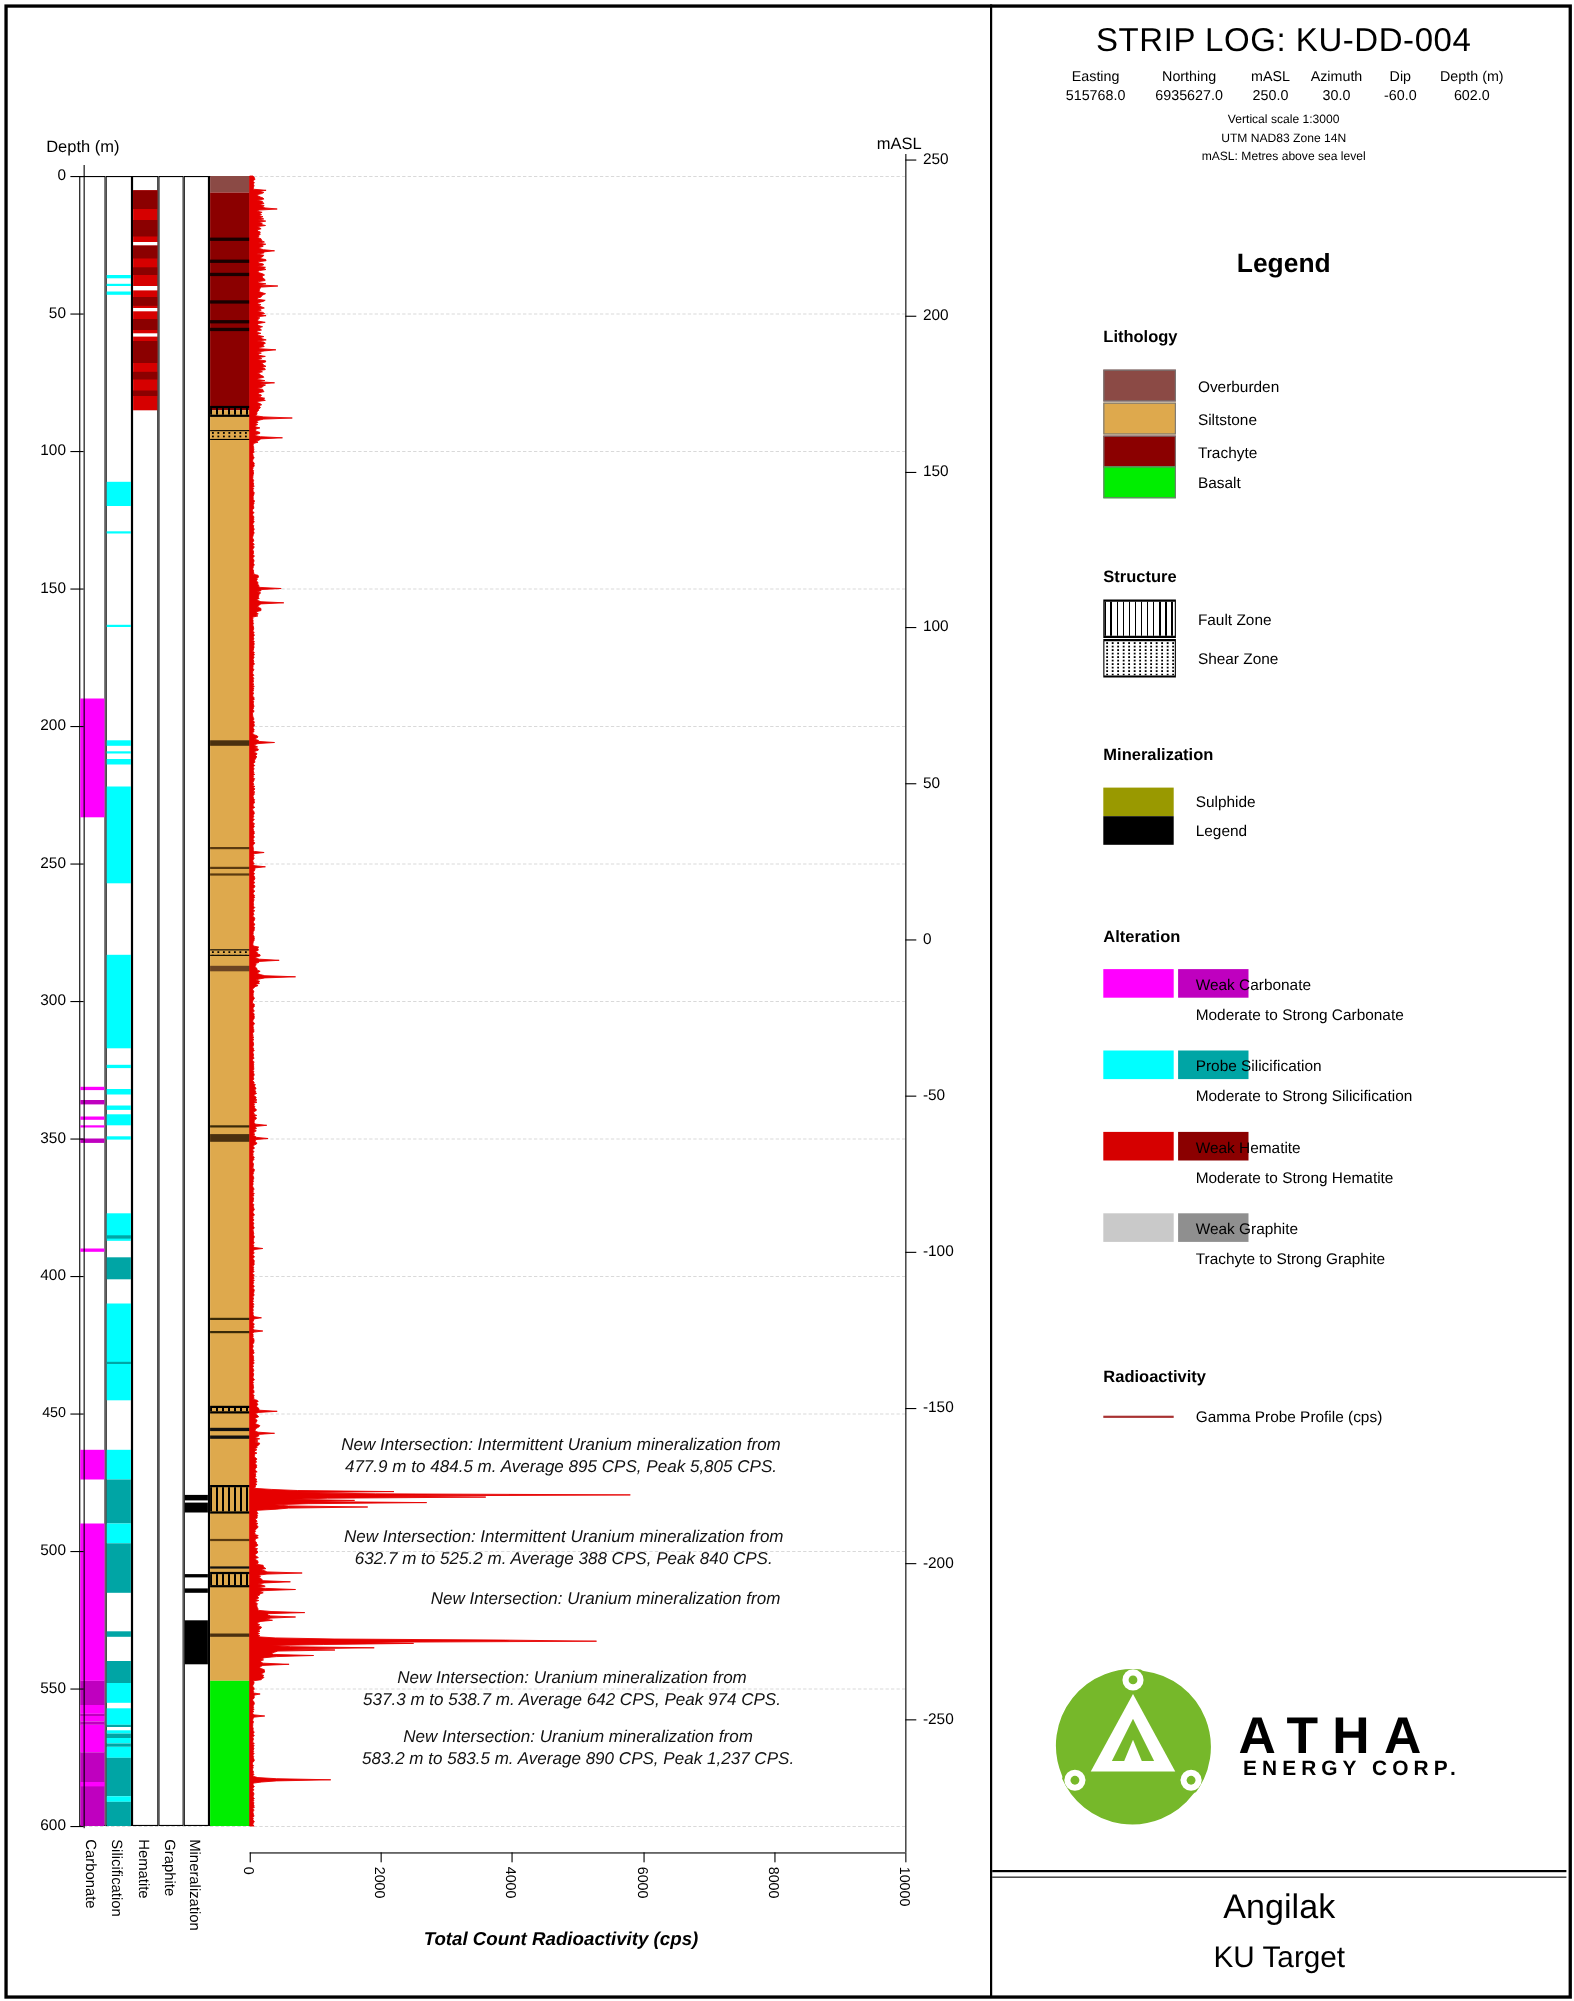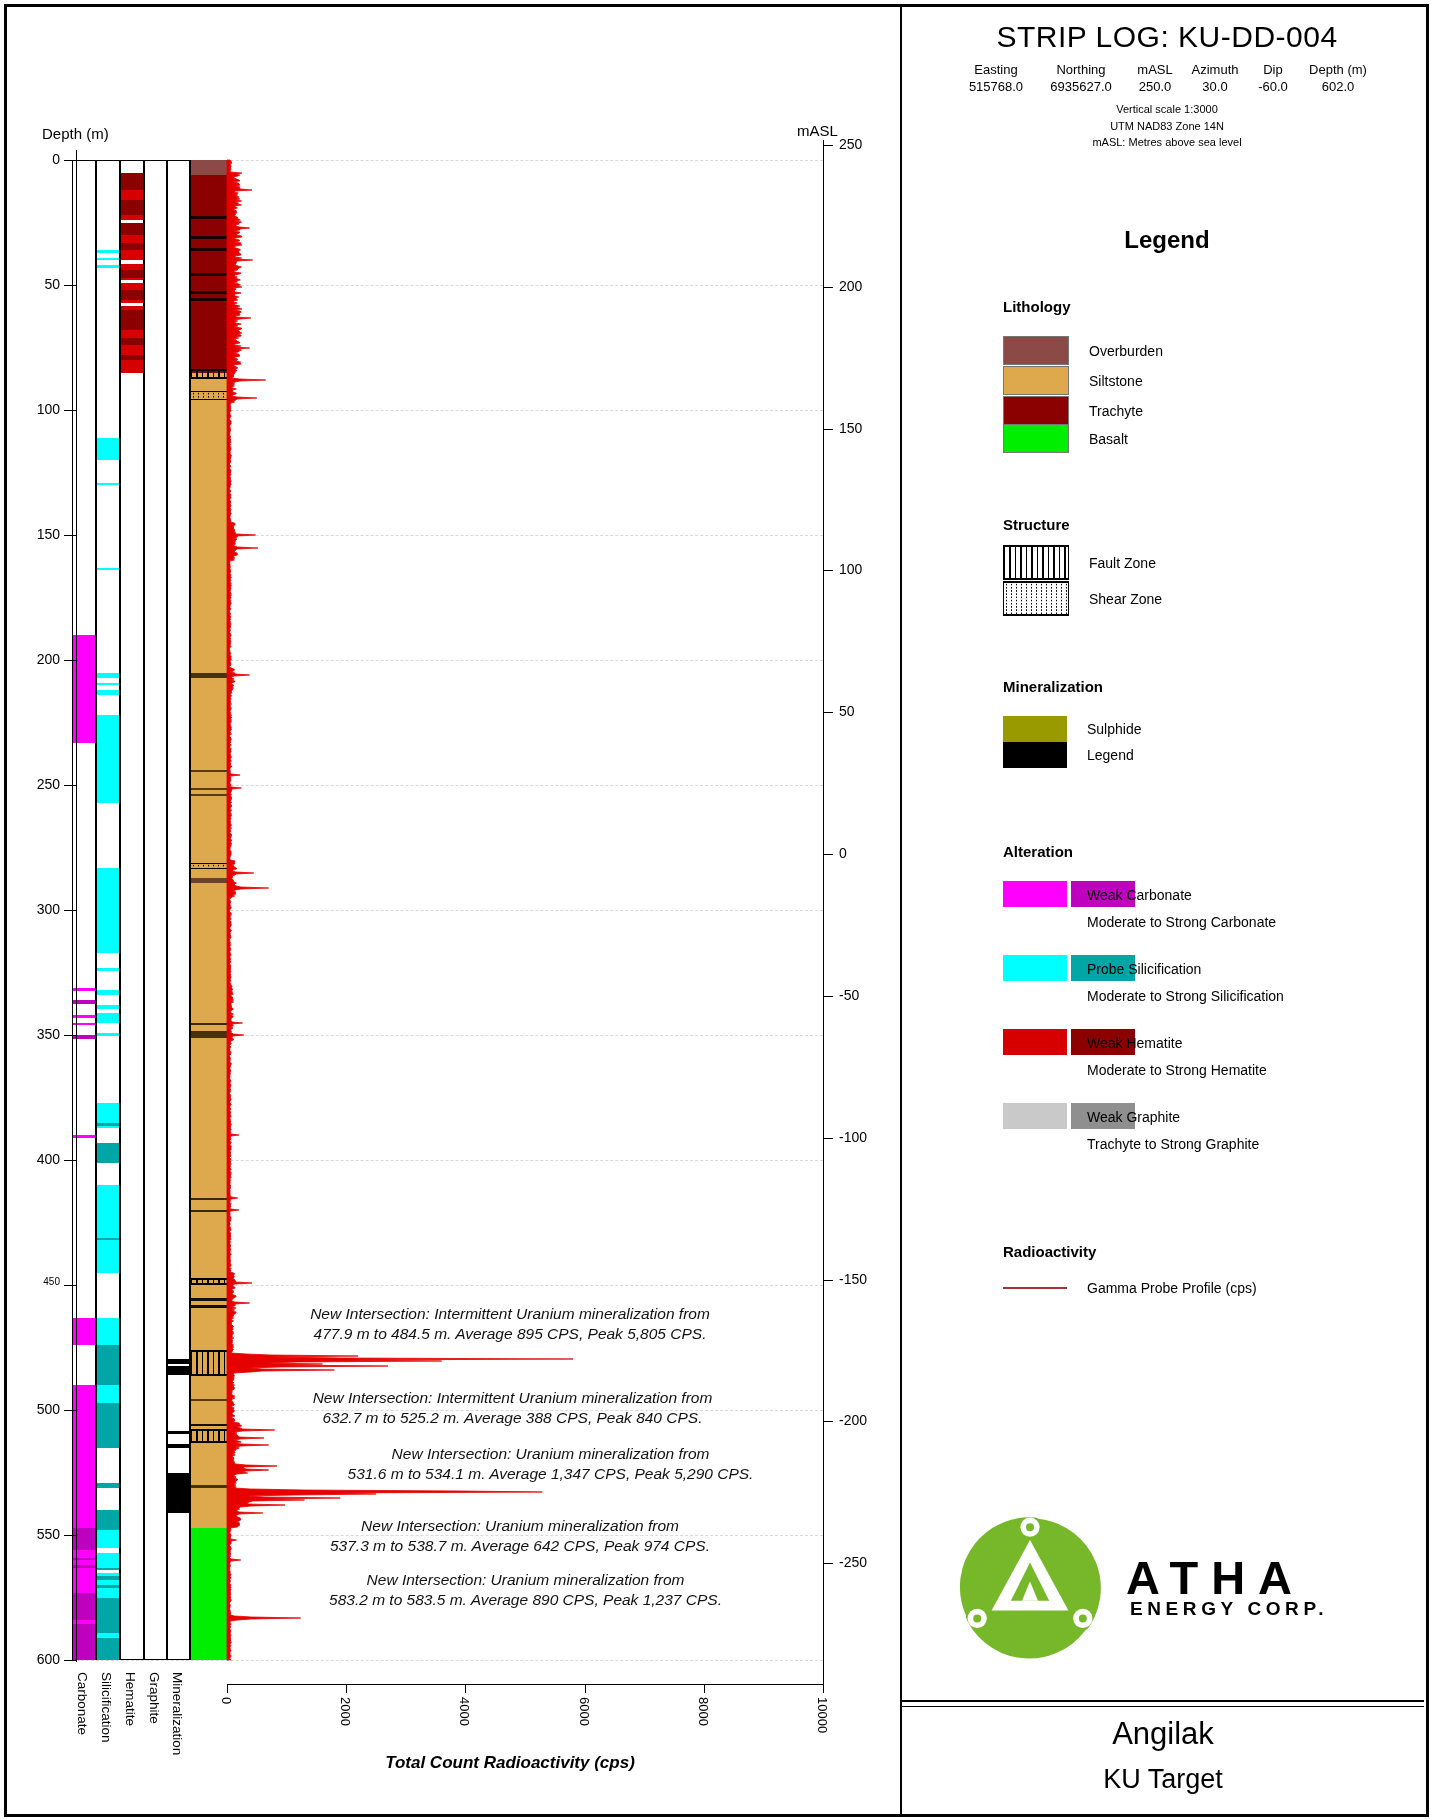--- a/index.html
+++ b/index.html
@@ -189,21 +189,21 @@
       <div style="position: absolute; left: 8px; top: 651px; width: 52px; text-align: right; font-size: 14px;">200</div>
       <div style="position: absolute; left: 64px; top: 785px; width: 12px; border-top: 1px solid rgb(0, 0, 0);"></div>
       <div style="position: absolute; left: 8px; top: 776px; width: 52px; text-align: right; font-size: 14px;">250</div>
       <div style="position: absolute; left: 64px; top: 910px; width: 12px; border-top: 1px solid rgb(0, 0, 0);"></div>
       <div style="position: absolute; left: 8px; top: 901px; width: 52px; text-align: right; font-size: 14px;">300</div>
       <div style="position: absolute; left: 64px; top: 1035px; width: 12px; border-top: 1px solid rgb(0, 0, 0);"></div>
       <div style="position: absolute; left: 8px; top: 1026px; width: 52px; text-align: right; font-size: 14px;">350</div>
       <div style="position: absolute; left: 64px; top: 1160px; width: 12px; border-top: 1px solid rgb(0, 0, 0);"></div>
       <div style="position: absolute; left: 8px; top: 1151px; width: 52px; text-align: right; font-size: 14px;">400</div>
       <div style="position: absolute; left: 64px; top: 1285px; width: 12px; border-top: 1px solid rgb(0, 0, 0);"></div>
-      <div style="position: absolute; left: 8px; top: 1276px; width: 52px; text-align: right; font-size: 10px;">450</div>
+      <div style="position: absolute; left: 8px; top: 1276px; width: 52px; text-align: right; font-size: 13px;">450</div>
       <div style="position: absolute; left: 64px; top: 1410px; width: 12px; border-top: 1px solid rgb(0, 0, 0);"></div>
       <div style="position: absolute; left: 8px; top: 1401px; width: 52px; text-align: right; font-size: 14px;">500</div>
       <div style="position: absolute; left: 64px; top: 1535px; width: 12px; border-top: 1px solid rgb(0, 0, 0);"></div>
       <div style="position: absolute; left: 8px; top: 1526px; width: 52px; text-align: right; font-size: 14px;">550</div>
       <div style="position: absolute; left: 64px; top: 1660px; width: 12px; border-top: 1px solid rgb(0, 0, 0);"></div>
       <div style="position: absolute; left: 8px; top: 1651px; width: 52px; text-align: right; font-size: 14px;">600</div>
       <div style="position: absolute; left: 823px; top: 145px; width: 10px; border-top: 1px solid rgb(0, 0, 0);"></div>
       <div style="position: absolute; left: 839px; top: 136px; font-size: 14px;">250</div>
       <div style="position: absolute; left: 823px; top: 287px; width: 10px; border-top: 1px solid rgb(0, 0, 0);"></div>
       <div style="position: absolute; left: 839px; top: 278px; font-size: 14px;">200</div>
@@ -240,21 +240,20 @@
       <div class="annot" style="position: absolute; left: 215px; top: 1304px; width: 590px;">
         <div>New Intersection: Intermittent Uranium mineralization from</div>
         <div>477.9 m to 484.5 m. Average 895 CPS, Peak 5,805 CPS.</div>
       </div>
       <div class="annot" style="position: absolute; left: 230px; top: 1388px; width: 565px;">
         <div>New Intersection: Intermittent Uranium mineralization from</div>
         <div>632.7 m to 525.2 m. Average 388 CPS, Peak 840 CPS.</div>
       </div>
       <div class="annot" style="position: absolute; left: 278px; top: 1444px; width: 545px;">
         <div>New Intersection: Uranium mineralization from</div>
-        <div>531.6 m to 534.1 m. Average 1,347 CPS, Peak 5,290 CPS.</div>
       </div>
       <div class="annot" style="position: absolute; left: 255px; top: 1516px; width: 530px;">
         <div>New Intersection: Uranium mineralization from</div>
         <div>537.3 m to 538.7 m. Average 642 CPS, Peak 974 CPS.</div>
       </div>
       <div class="annot" style="position: absolute; left: 258px; top: 1570px; width: 535px;">
         <div>New Intersection: Uranium mineralization from</div>
         <div>583.2 m to 583.5 m. Average 890 CPS, Peak 1,237 CPS.</div>
       </div>
     </div>

